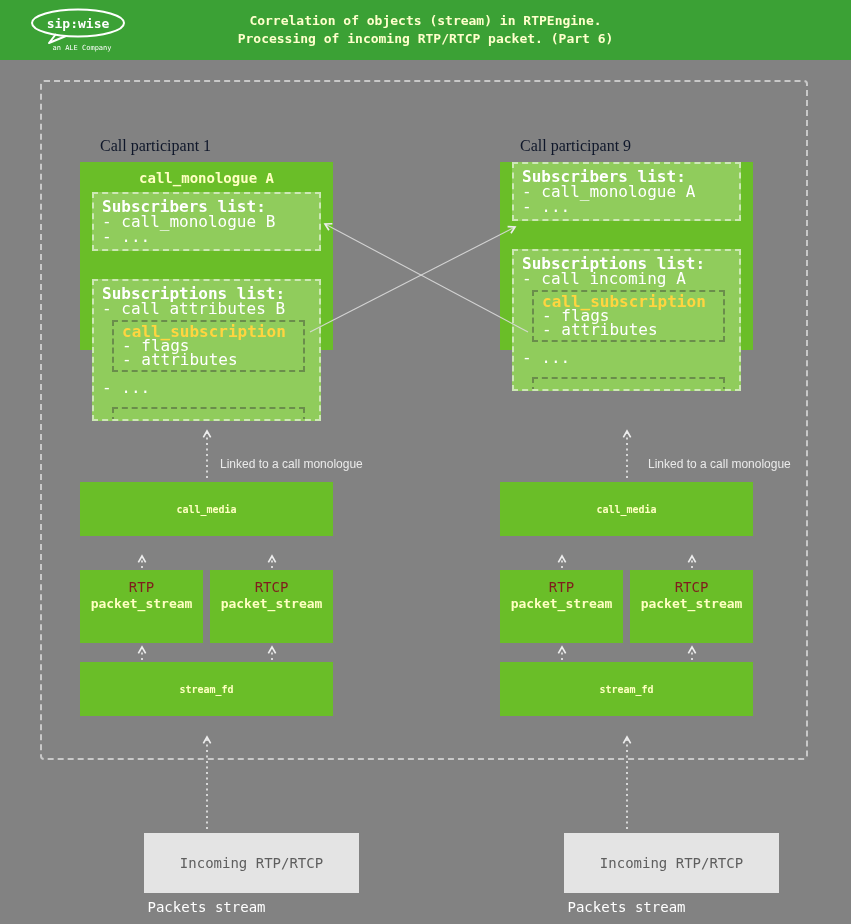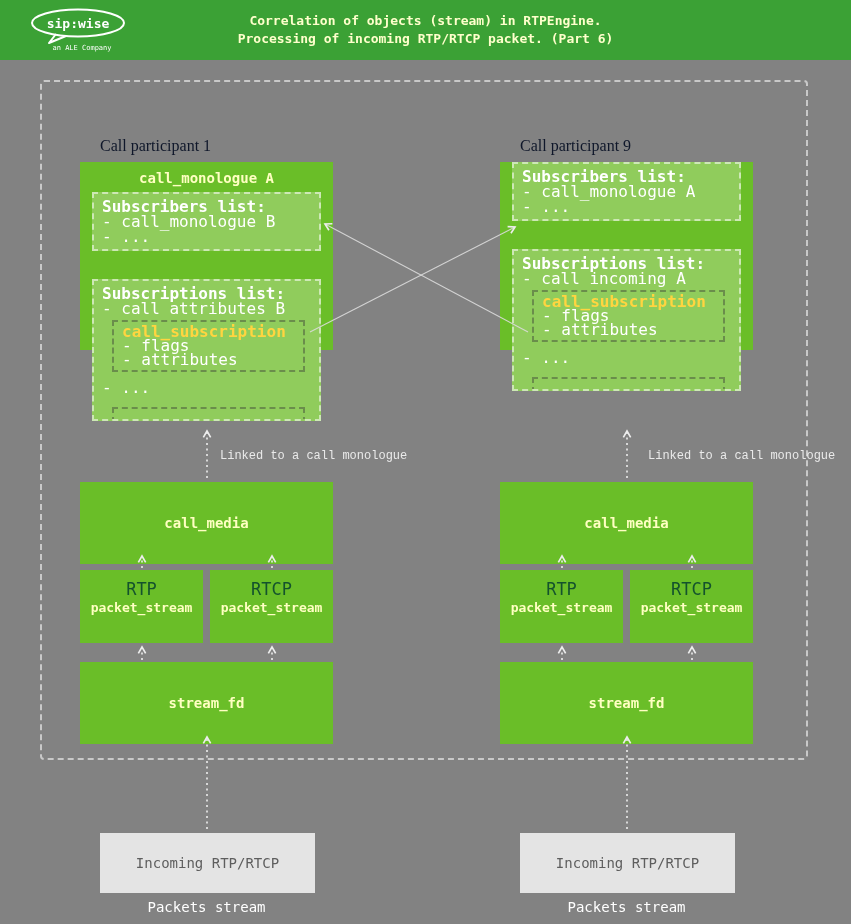--- a/index.html
+++ b/index.html
@@ -48,41 +48,42 @@
     margin:4px 6px 0 10px;border:2px dashed rgba(70,80,60,.5);
     padding:3px 8px;line-height:14px;
   }
   .cs-title{color:var(--gold,#ffd540);font-weight:bold;}
   .ell{margin-top:8px;}
   .partial-box{
     margin:12px 6px 0 10px;border:2px dashed rgba(70,80,60,.5);height:22px;
   }
   
   .big-box{
-    position:absolute;width:253px;height:82px;
+    position:absolute;width:253px;height:54px;
     background:var(--box_green,#6abe28);
     display:flex;align-items:center;justify-content:center;
-    color:var(--pale_yellow,#ffffc2);font-weight:bold;font-size:14px;
+    color:var(--pale_yellow,#ffffc2);font-weight:bold;font-size:10px;
   }
   .ps-box{
     position:absolute;width:123px;height:73px;box-sizing:border-box;
     background:var(--box_green,#6abe28);padding-top:9px;
     display:flex;flex-direction:column;align-items:center;gap:1px;
   }
-  .ps-proto{color:#14532d;font-size:17px;}
+  .ps-proto{color:#7f1d1d;font-size:14px;}
   .ps-name{color:var(--pale_yellow,#ffffc2);font-weight:bold;font-size:13px;}
   
   .link-label{
     position:absolute;color:#eaeaea;font-size:12px;
-    font-family:Liberation Mono, monospace;
+    font-family:Liberation Sans, sans-serif;
+    margin-top:8px;
   }
   .incoming{
     position:absolute;width:215px;height:60px;background:var(--incoming_gray,#e4e4e4);
     display:flex;align-items:center;justify-content:center;
-    color:#5e5e5e;font-size:14px;
+    color:#5e5e5e;font-size:14px;margin-left:44px;
   }
   .packets-label{
     position:absolute;width:253px;text-align:center;color:#ffffff;font-size:14px;
   }
   
   .arrows{
     position:absolute;left:0;top:0;width:851px;height:924px;
     pointer-events:none;
   }
 </style>

